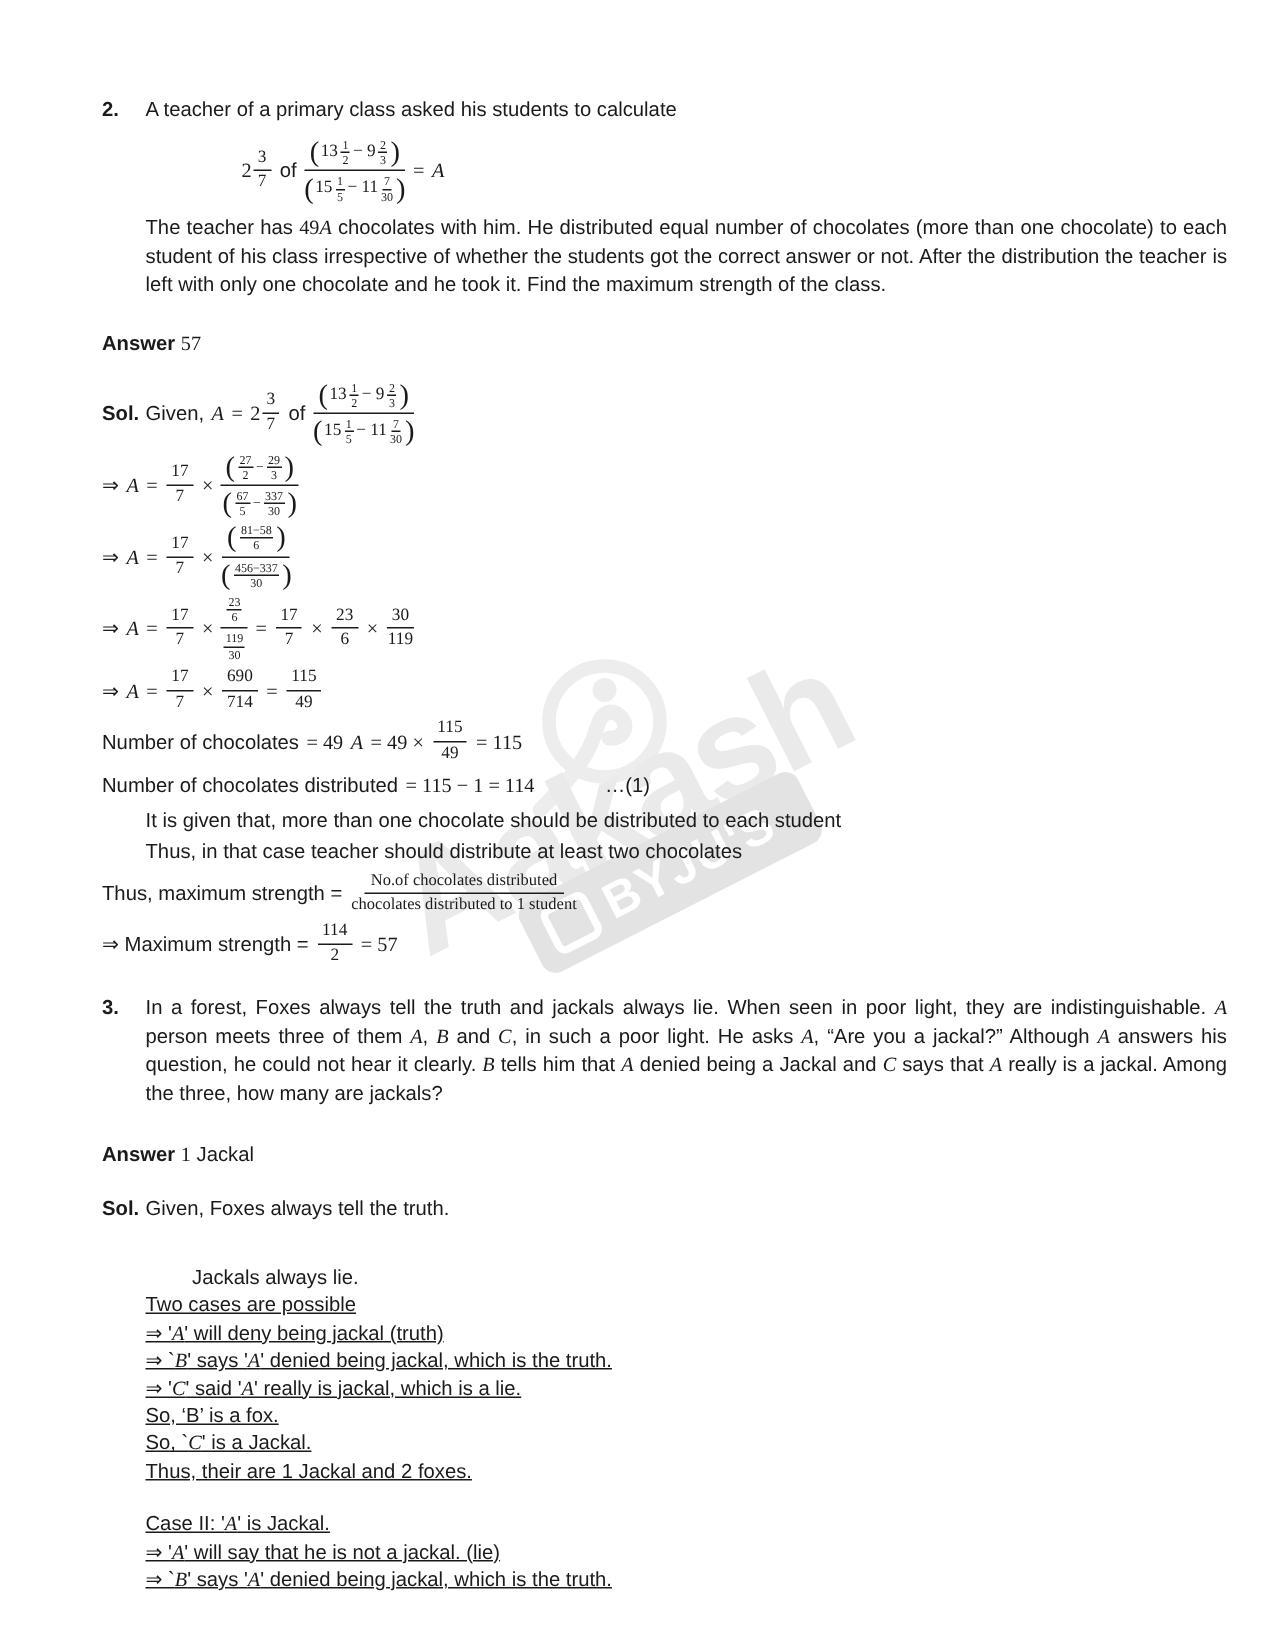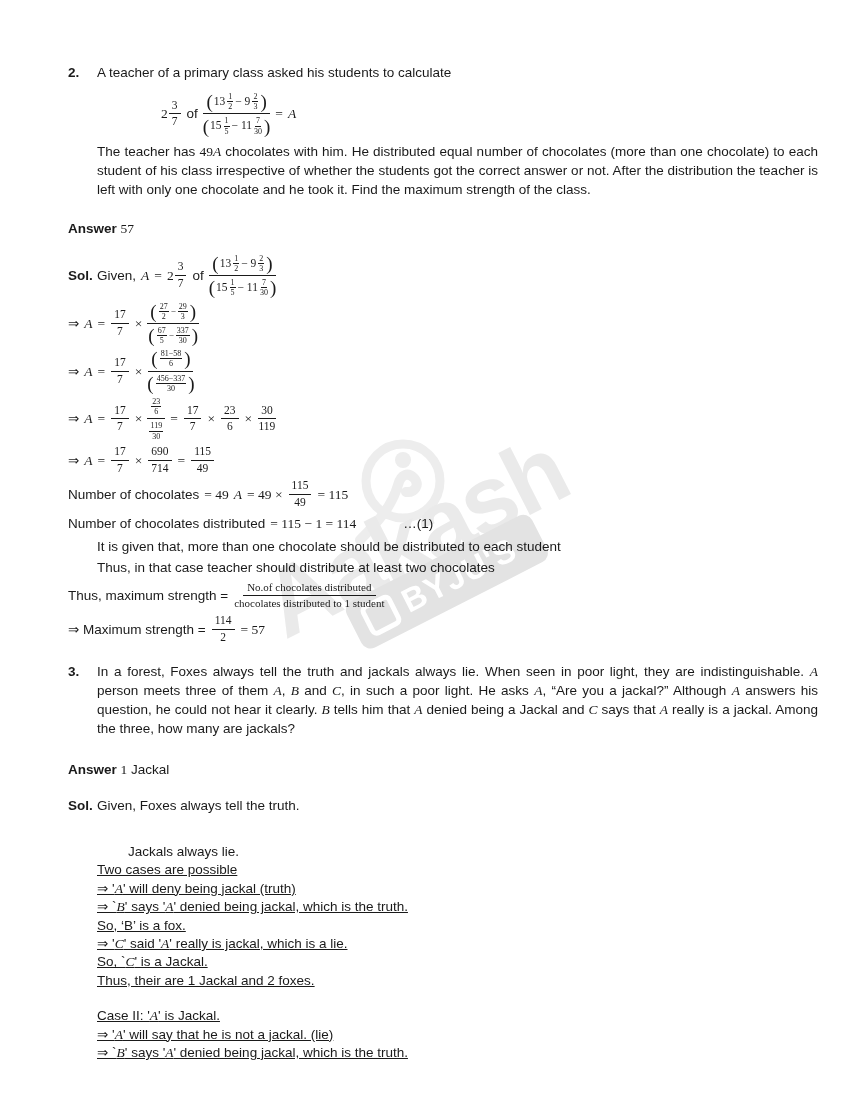--- a/index.html
+++ b/index.html
@@ -370,22 +370,22 @@
 
     <div class="solrow" style="margin-top:17px;">
       <span class="sollbl">Sol.</span>
       <div>Given, Foxes always tell the truth.</div>
     </div>
 
     <div class="lie-indent">Jackals always lie.</div>
     <div class="s3line">Two cases are possible</div>
     <div class="s3line"><span>⇒ '</span><span class="mvar">A</span><span>' will deny being jackal (truth)</span></div>
     <div class="s3line"><span>⇒ `</span><span class="mvar">B</span><span>' says '</span><span class="mvar">A</span><span>' denied being jackal, which is the truth.</span></div>
+    <div class="s3line"><span>⇒ '</span><span class="mvar">C</span><span>' said '</span><span class="mvar">A</span><span>' really is jackal, which is a lie.</span></div>
     <div class="s3line">So, ‘B’ is a fox.</div>
-    <div class="s3line"><span>⇒ '</span><span class="mvar">C</span><span>' said '</span><span class="mvar">A</span><span>' really is jackal, which is a lie.</span></div>
     <div class="s3line"><span>So, `</span><span class="mvar">C</span><span>' is a Jackal.</span></div>
     <div class="s3line">Thus, their are 1 Jackal and 2 foxes.</div>
 
     <div class="s3line gap-top"><span>Case II: '</span><span class="mvar">A</span><span>' is Jackal.</span></div>
     <div class="s3line"><span>⇒ '</span><span class="mvar">A</span><span>' will say that he is not a jackal. (lie)</span></div>
     <div class="s3line"><span>⇒ `</span><span class="mvar">B</span><span>' says '</span><span class="mvar">A</span><span>' denied being jackal, which is the truth.</span></div>
 
   </div>
 </div>
 

